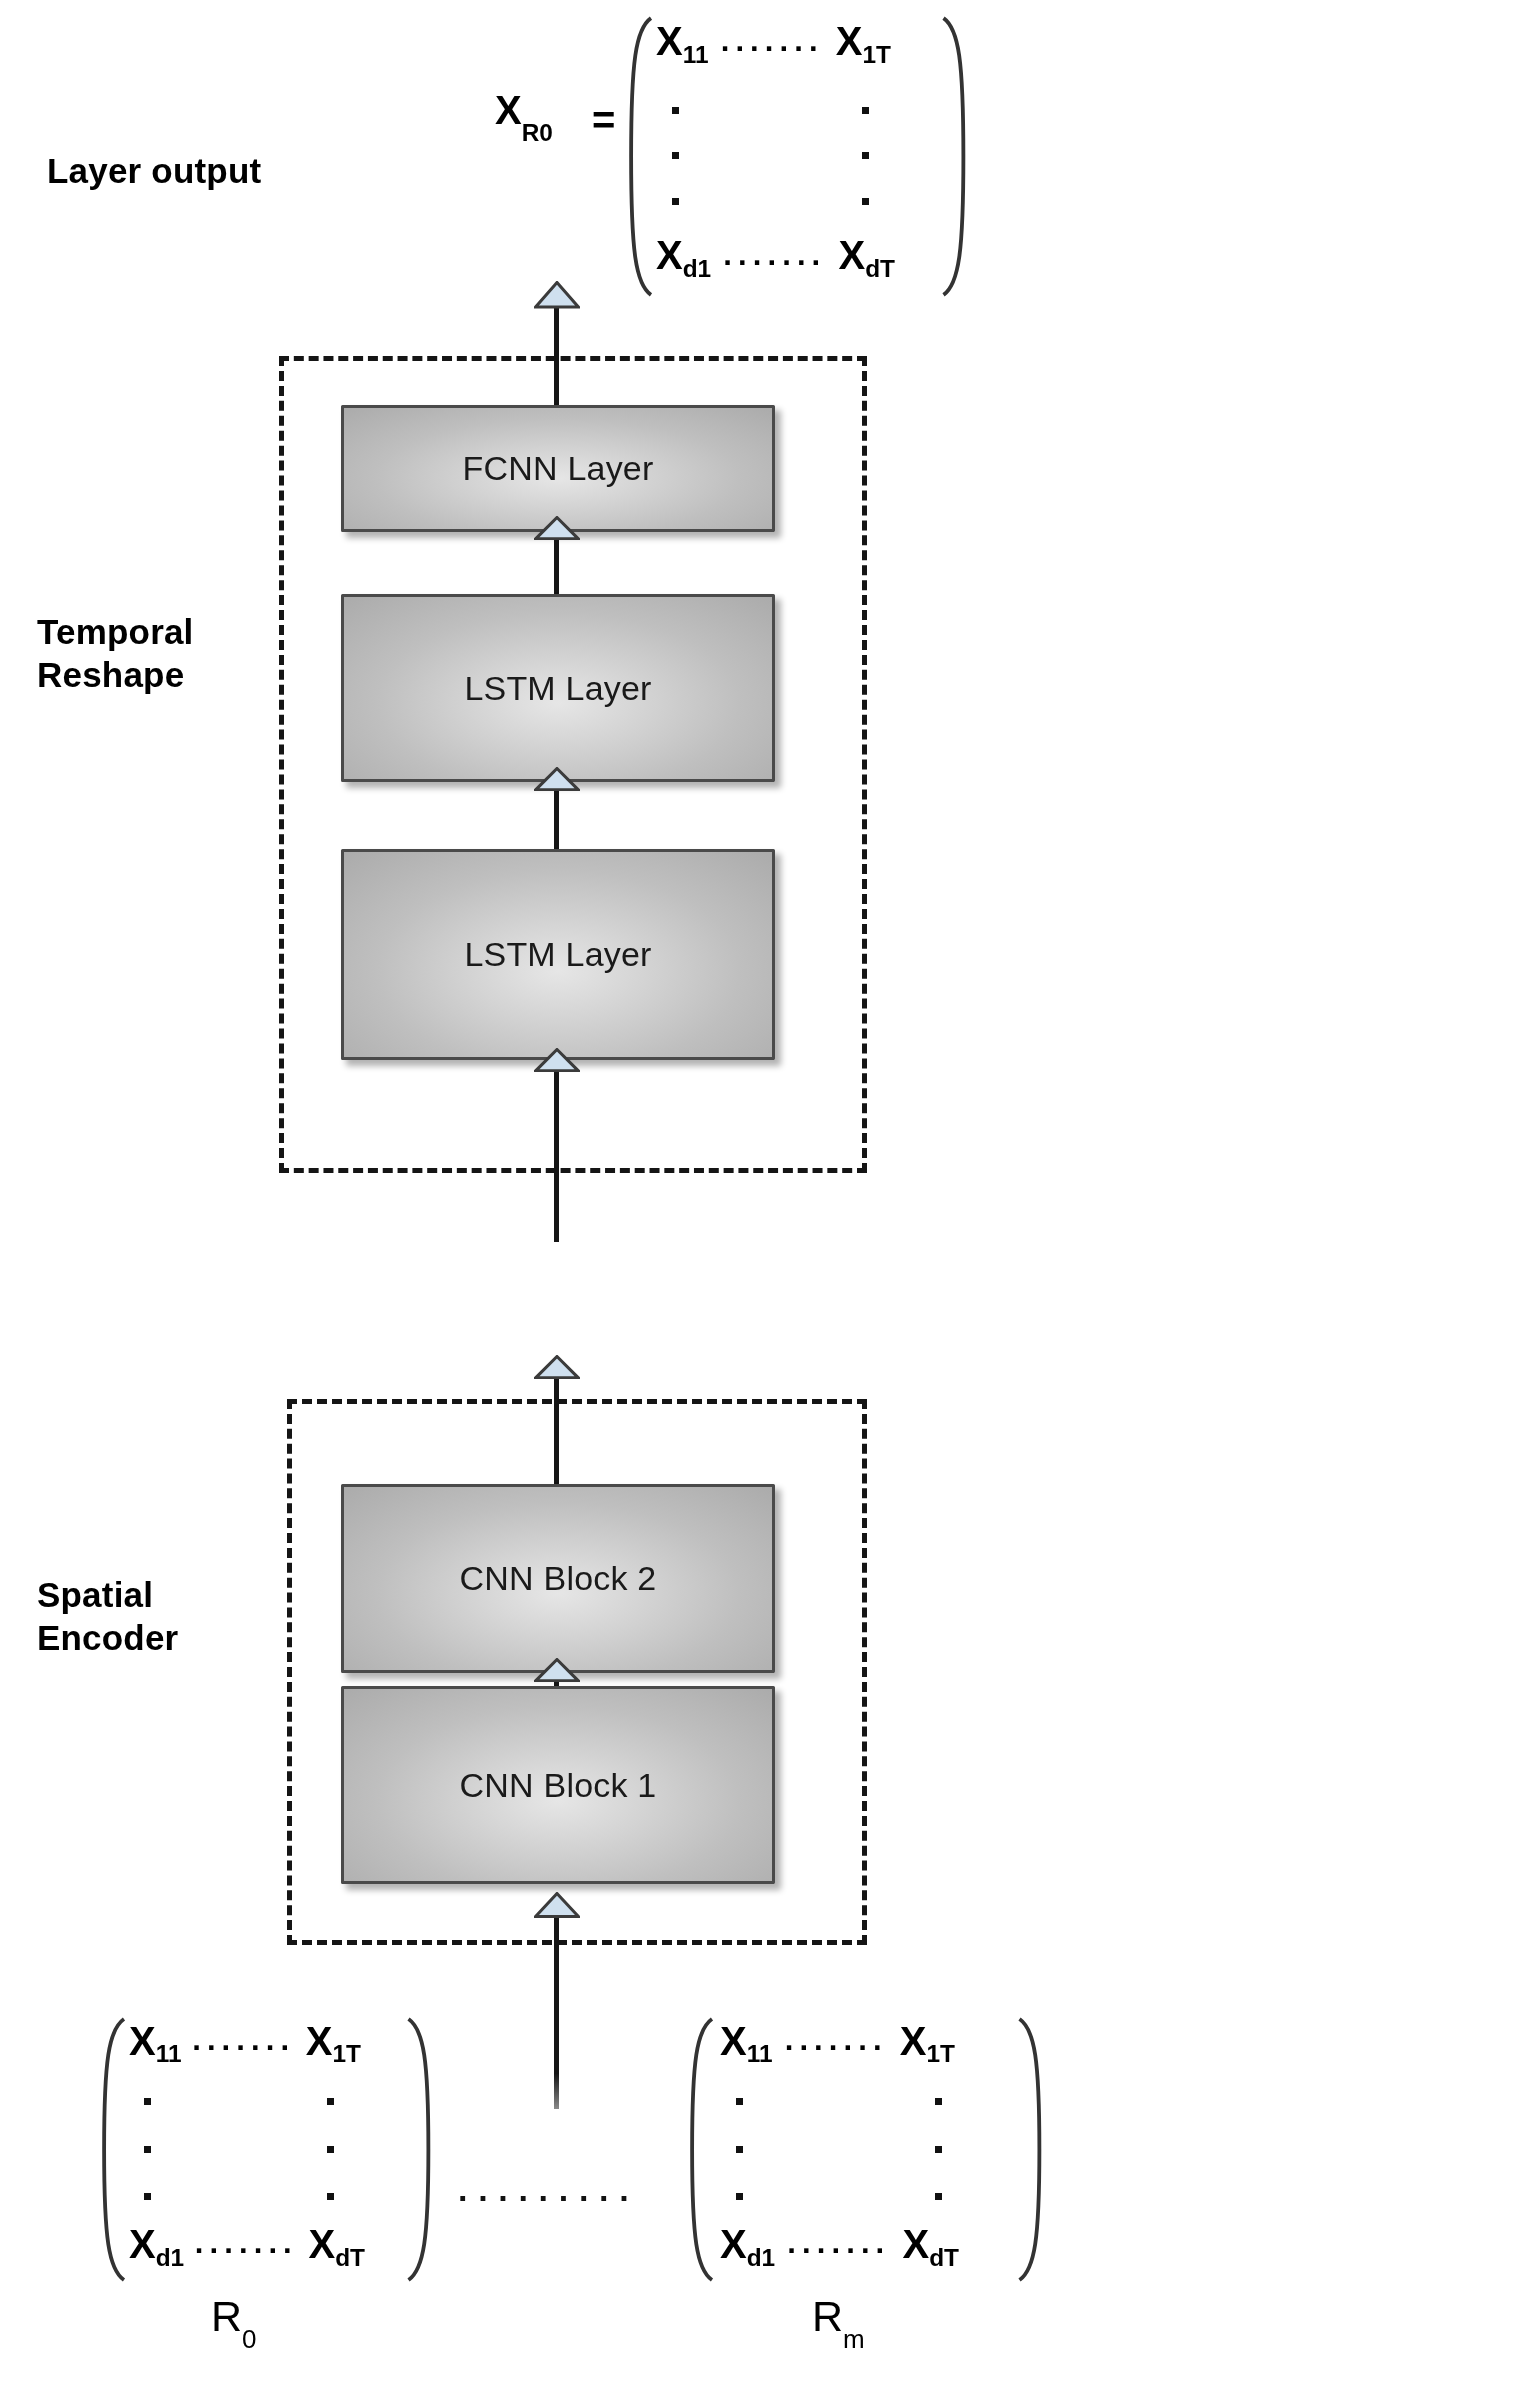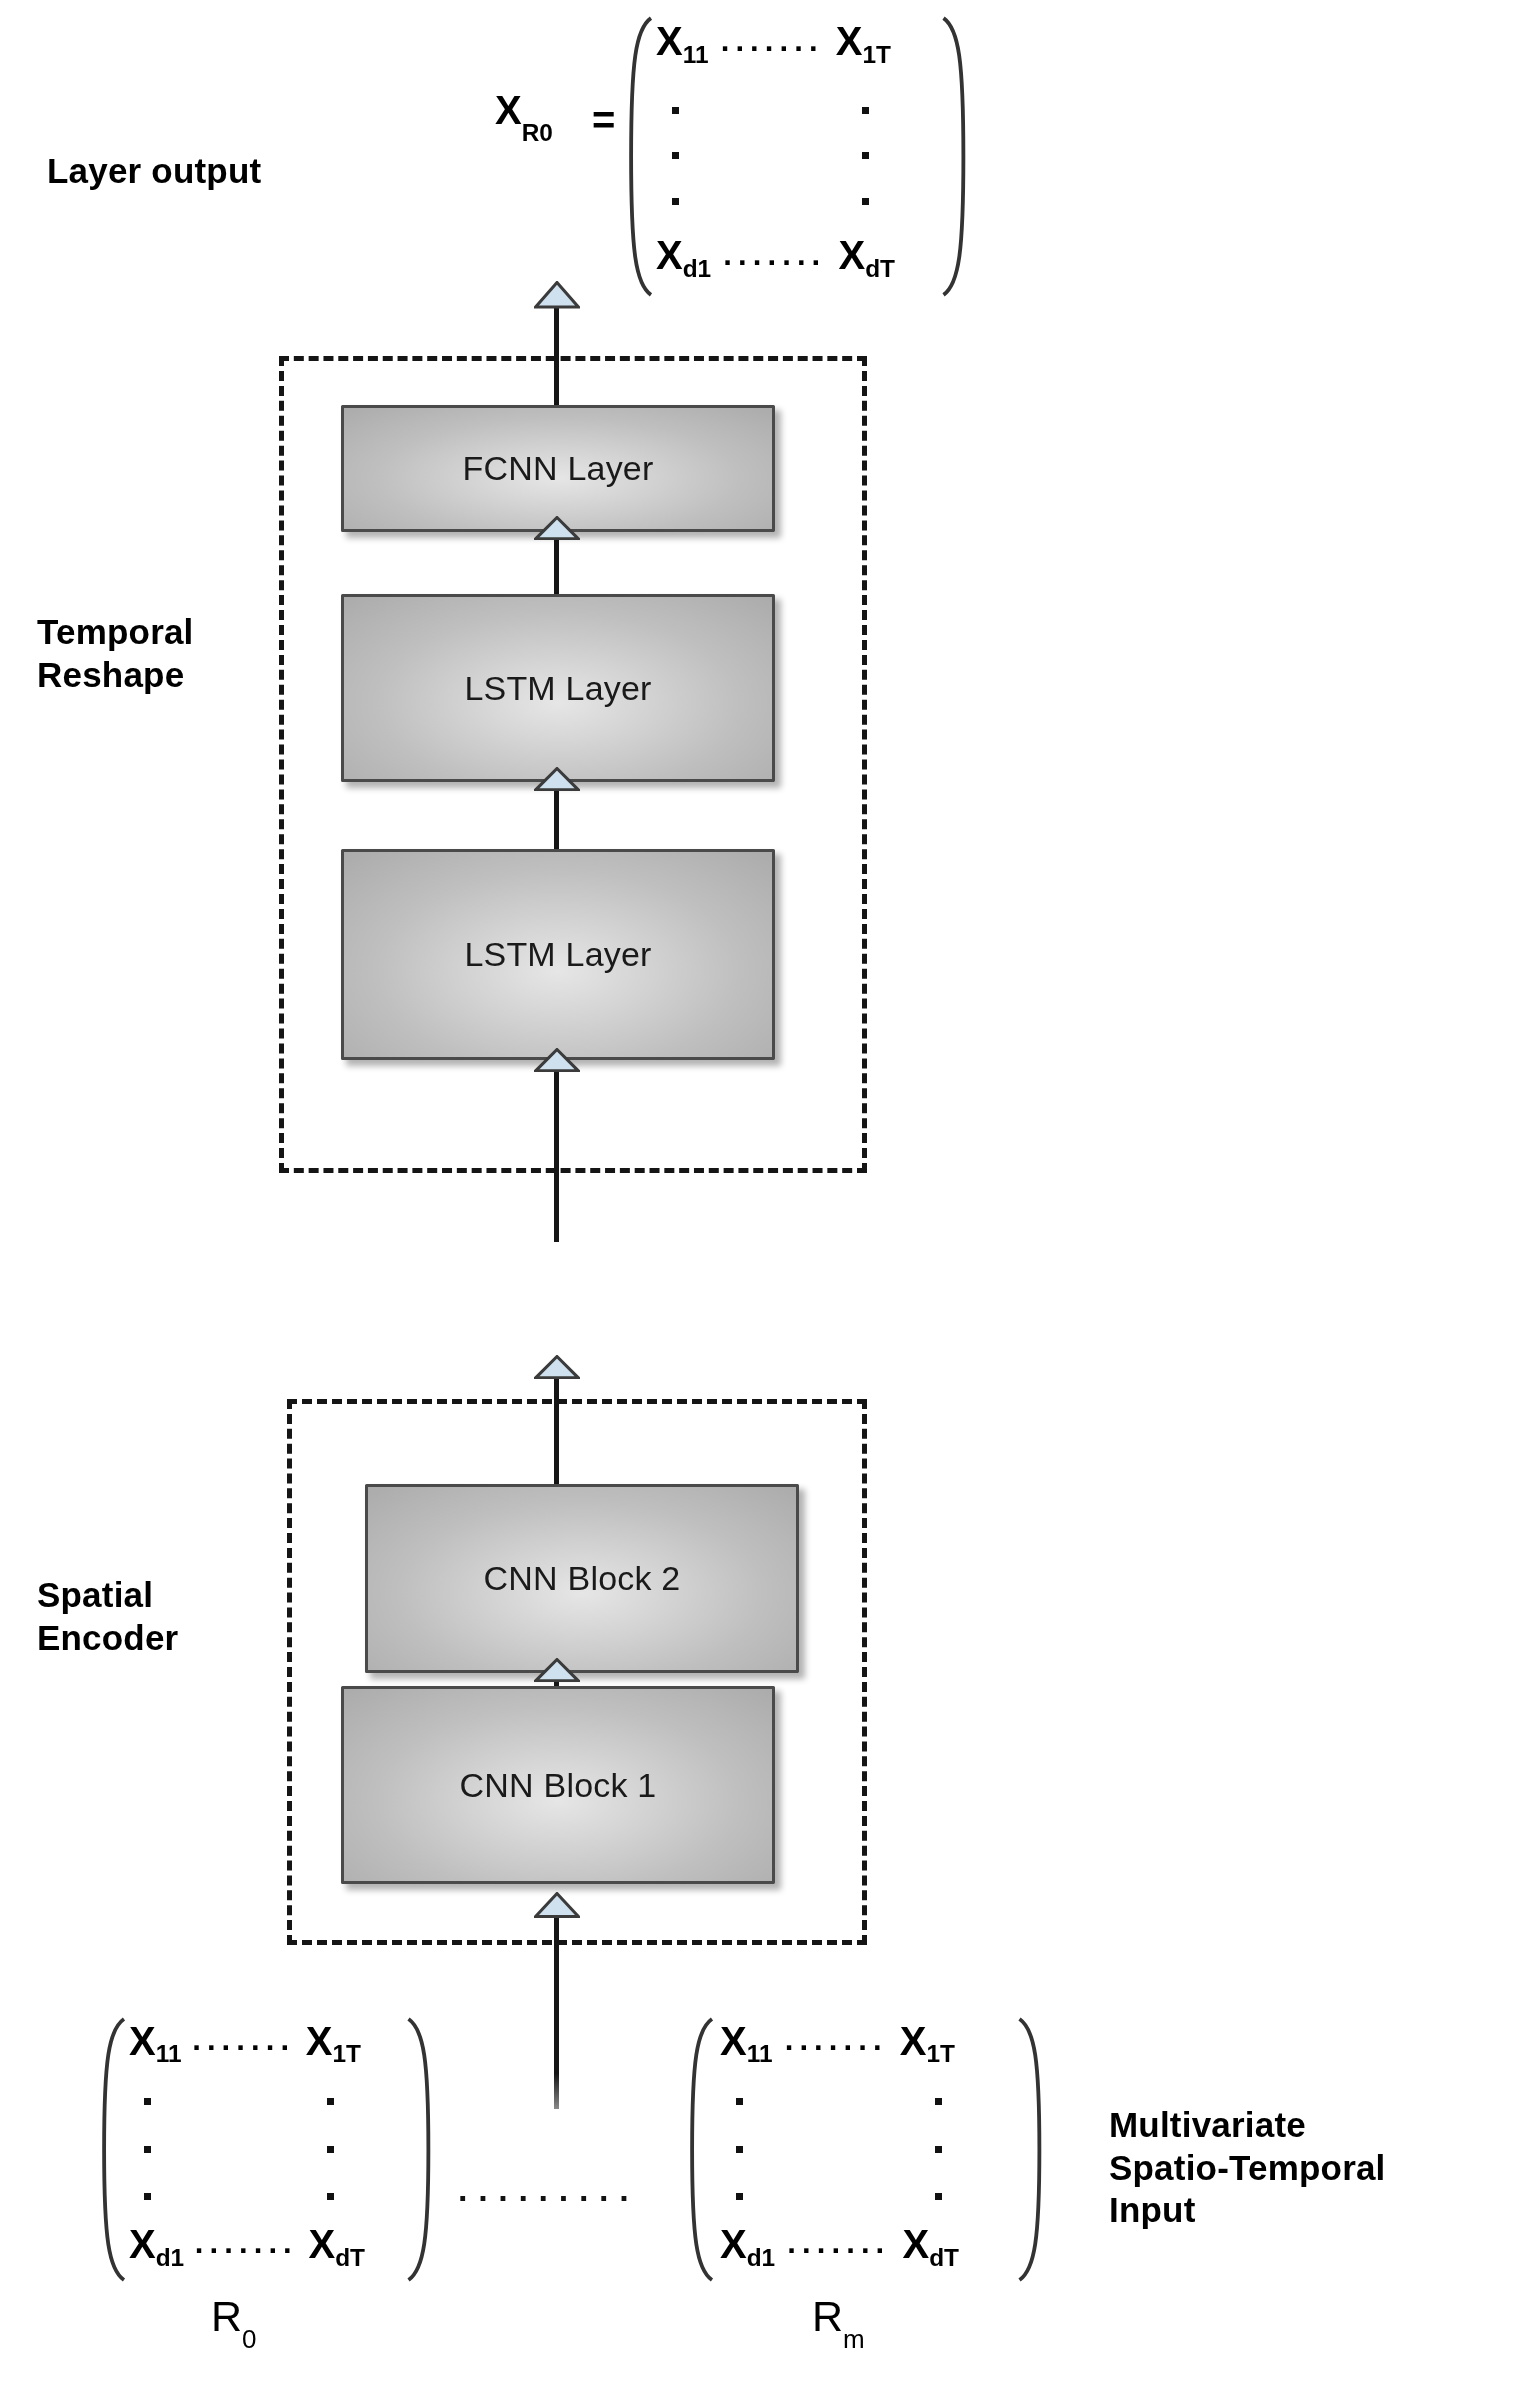--- a/index.html
+++ b/index.html
@@ -138,21 +138,21 @@
   <div class="ahwrap" style="left:534px;top:1355px;">
     <svg width="46" height="24.4" viewBox="0 0 60 32">
         <polygon points="30,2 58,30 2,30" fill="#cfe0ef" stroke="#3b3b3b" stroke-width="4"></polygon>
       </svg>
   </div>
 
   <div class="dashgrp" style="left:287px;top:1399px;width:570px;height:536px;"></div>
   <div class="lbl abs" style="left:37px;top:1574px;">Spatial
 Encoder</div>
 
-  <div class="pbox" style="left:341px;top:1484px;width:428px;height:183px;margin-left:24px;">
+  <div class="pbox" style="left:341px;top:1484px;width:428px;height:183px;">
     <span>CNN Block 2</span>
   </div>
 
   <div class="vline" style="left:554px;top:1677px;height:58px;"></div>
   <div class="ahwrap" style="left:534px;top:1658px;">
     <svg width="46" height="24.4" viewBox="0 0 60 32">
         <polygon points="30,2 58,30 2,30" fill="#cfe0ef" stroke="#3b3b3b" stroke-width="4"></polygon>
       </svg>
   </div>
 
@@ -227,18 +227,15 @@
     <div class="mrow" style="left:34px;top:208px;">
       <span class="mvar"><span>X</span><sub>d1</sub></span>
       <span class="hdots" style="margin:0 12.2px;">.......</span>
       <span class="mvar"><span>X</span><sub>dT</sub></span>
     </div>
   </div>
   <div class="rlabel" style="left:812px;top:2292px;">
     <span>R</span><sub>m</sub>
   </div>
 
-  <div class="lbl abs" style="left:1109px;top:2104px;">Multivariate
-Spatio-Temporal
-Input</div>
 
 </div>
 
 
 </body></html>

